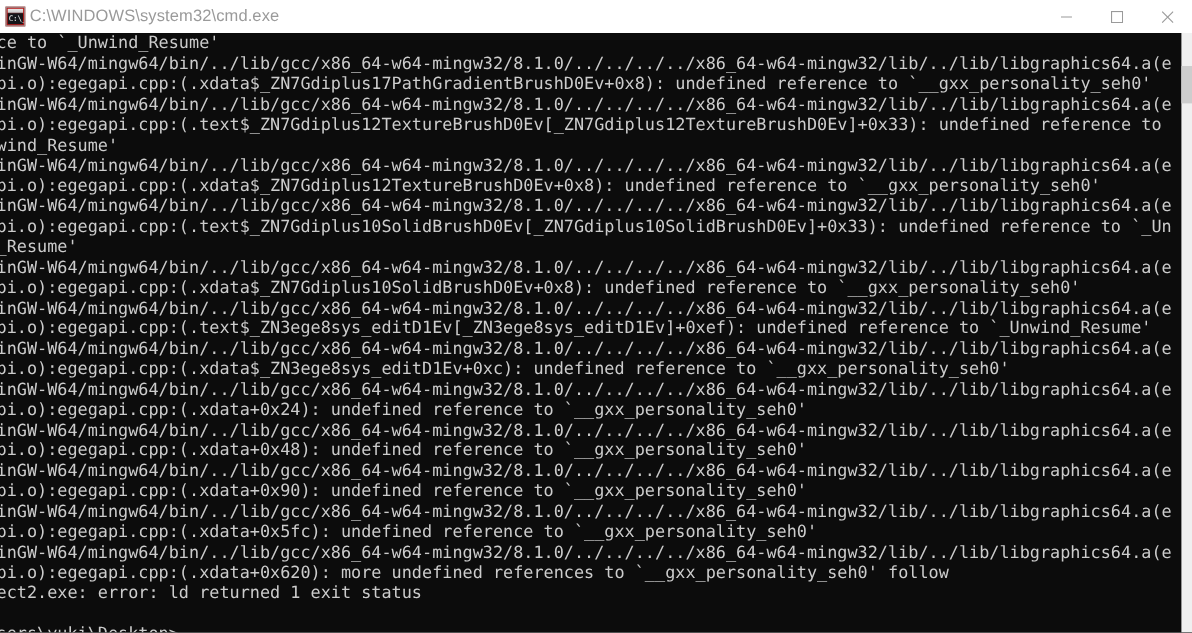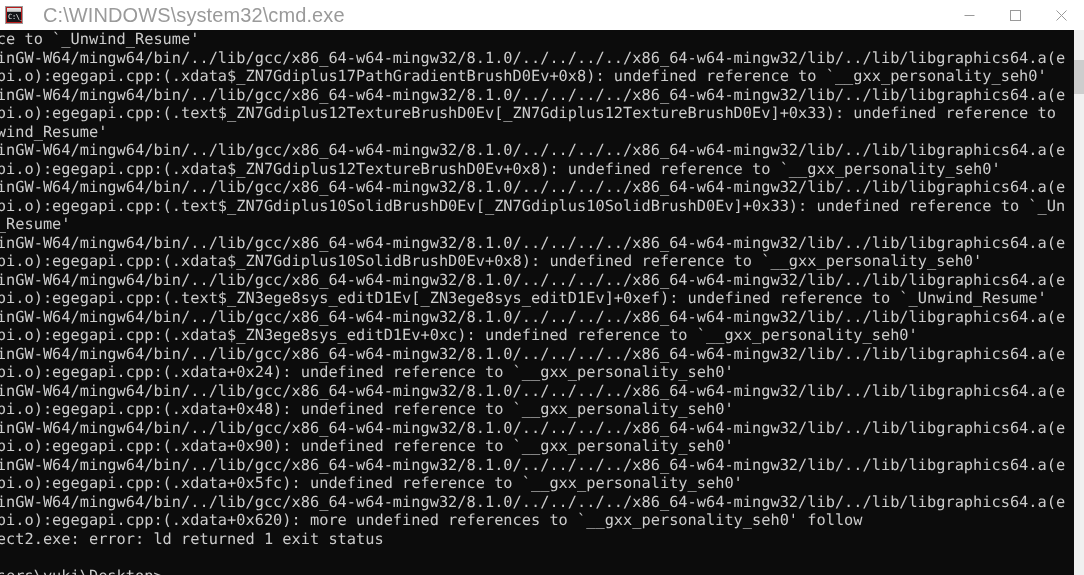--- a/index.html
+++ b/index.html
@@ -33,21 +33,21 @@
     border-bottom: 1px solid #ffffff;
     display: flex;
     align-items: center;
     user-select: none;
   }
 
   #app-icon {
     width: 18px;
     height: 18px;
     margin-left: 5px;
-    margin-right: 20px;
+    margin-right: 4px;
     flex: 0 0 auto;
     position: relative;
     background: #b91c1c;
     border: 1px solid #9a9a9a;
     box-sizing: border-box;
     overflow: hidden;
   }
   #app-icon .ic-titlestrip {
     position: absolute;
     top: 1px; left: 1px; right: 1px;
@@ -65,21 +65,21 @@
     line-height: 10px;
     letter-spacing: -0.3px;
     text-align: left;
     padding-left: 1px;
     box-sizing: border-box;
     white-space: nowrap;
   }
 
   #window-title {
     font-family: "Liberation Sans", sans-serif;
-    font-size: 20px;
+    font-size: 15px;
     color: #9a9a9a;
     line-height: 30px;
     white-space: nowrap;
     letter-spacing: 0.1px;
   }
 
   #window-controls {
     position: absolute;
     top: 0;
     right: 0;

